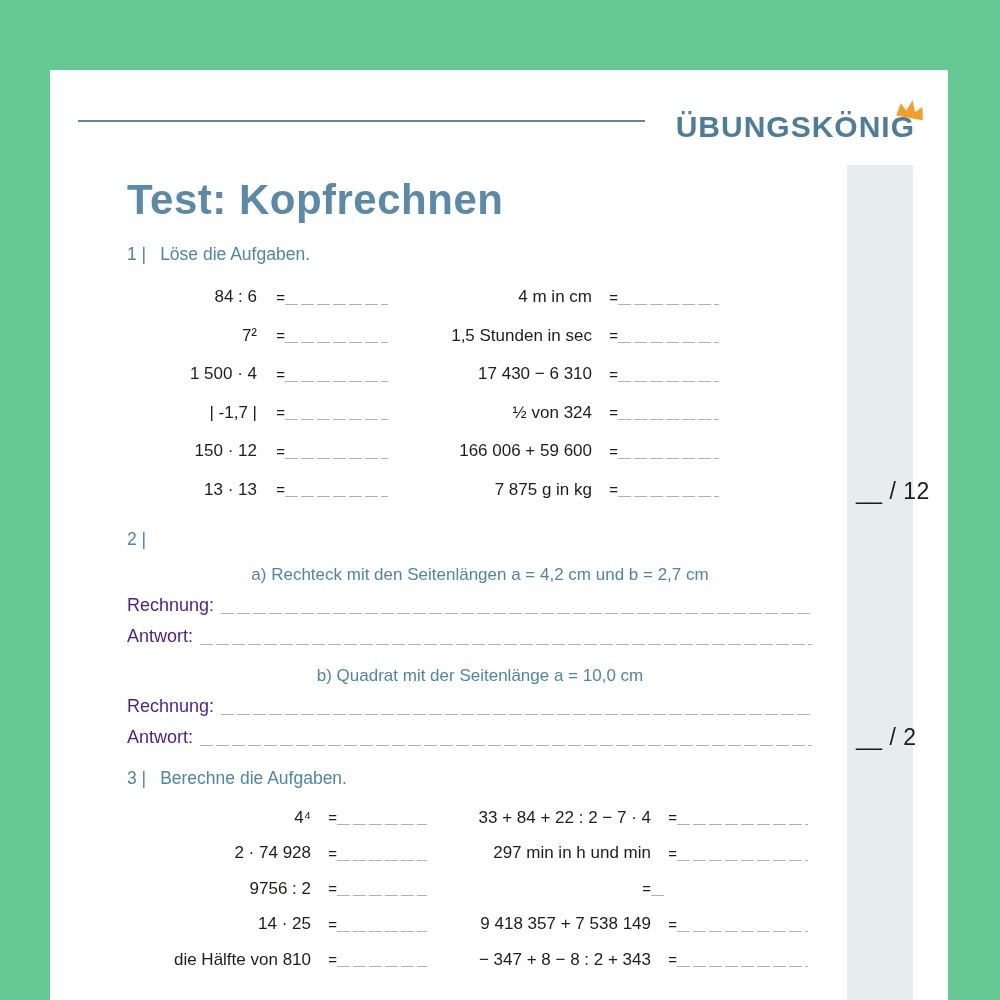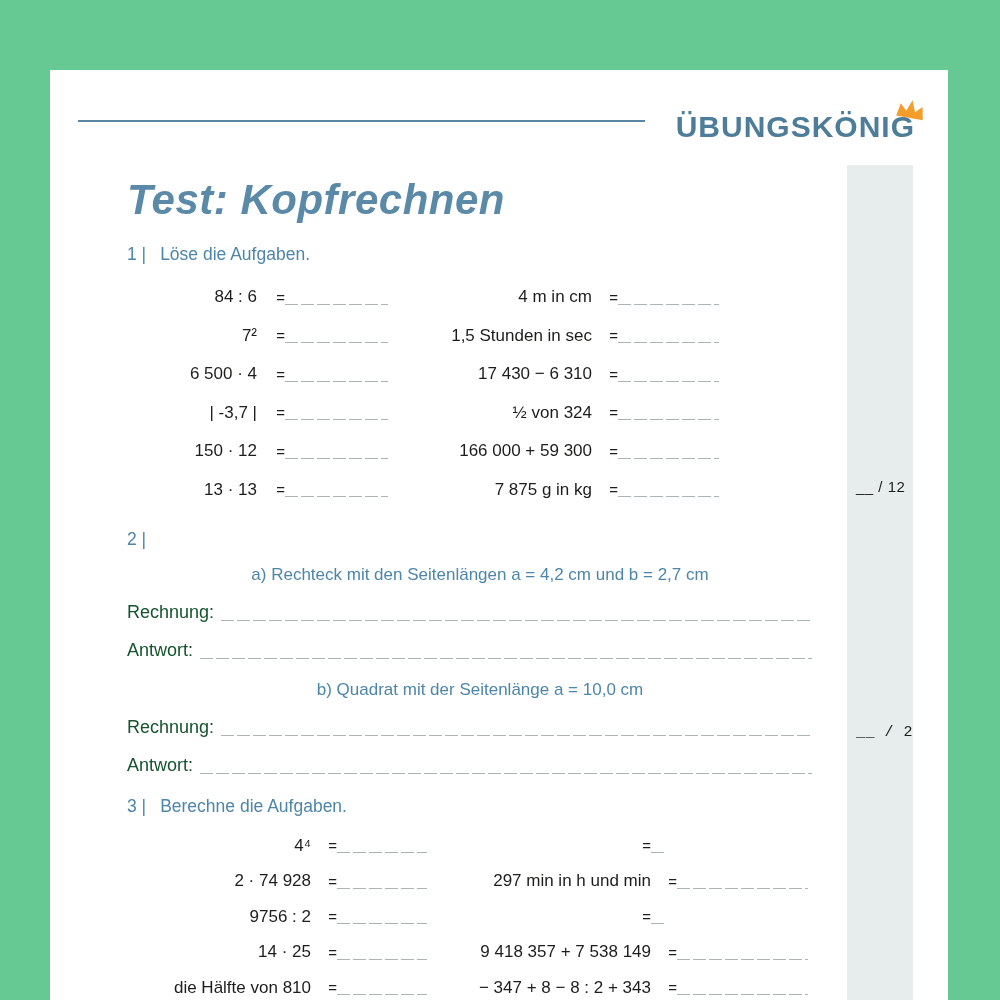--- a/index.html
+++ b/index.html
@@ -12,46 +12,46 @@
   }
   .page {
     position:absolute; left:50px; top:70px; width:898px; height:930px;
     background:#ffffff;
   }
   .score-strip {
     position:absolute; left:847px; top:165px; width:66px; height:835px;
     background:#e7eced;
   }
   .score-item {
-    position:absolute; left:856px; font-size:15px; color:#1d1d1b;
+    position:absolute; left:856px; font-size:23px; color:#1d1d1b;
     letter-spacing:0.5px; white-space:nowrap;
   }
   #score1 { top:478px; }
-  #score2 { top:724px;font-family:Liberation Mono, monospace; }
+  #score2 { top:724px; }
 
   .header-rule {
     position:absolute; left:78px; top:120px; width:567px; height:2px;
     background:#5b87a5;
   }
   .logo {
     position:absolute; top:110px; right:85px;
     font-size:30px; font-weight:700; letter-spacing:1px; color:#4e7d99;
     white-space:nowrap;
   }
   .crown {
     position:absolute; left:896px; top:99px; width:30px; height:20px;
     transform:rotate(10deg);
   }
 
   .content {
     position:absolute; left:127px; top:170px; width:706px; color:#1d1d1b;
   }
   .page-title {
     margin-top:6px; font-size:42px; line-height:48px; font-weight:700;
-    color:#5b8aa8; letter-spacing:0.5px;font-style:italic;
+    color:#5b8aa8; letter-spacing:0.5px;
   }
   .section-header {
     display:flex; gap:14px; align-items:baseline;
     font-size:17.5px; color:#4d86a8; margin-top:20px;
   }
   .sub-line { font-size:17px; color:#4d86a8; margin-top:15px;text-align:center; }
 
   .rows { margin-top:13px;text-align:right; }
   .row {
     display:grid; align-items:center; height:38.5px; font-size:17px;
@@ -60,21 +60,21 @@
   .rows-s3 { margin-top:11px; }
   .rows-s3 .row { grid-template-columns:184px 26px 100px 214px 26px 141px; height:35.5px; }
   .expr { white-space:nowrap; padding-left:7px; }
   .eq { font-size:15px; }
   .blank {
     height:1px; margin-top:14px; margin-right:10px;
     background-image:repeating-linear-gradient(to right,#aab3b8 0 13px,transparent 13px 16px);
   }
   .answer-row {
     display:flex; align-items:baseline; width:685px;
-    font-size:18px; margin-top:17px; color:#14532d;
+    font-size:18px; margin-top:10px; color:#4c1d95;
   }
   .answer-row .line {
     flex:1; height:1px; margin-left:7px; transform:translateY(3px);
     background-image:repeating-linear-gradient(to right,#aab3b8 0 13px,transparent 13px 16px);
   }
   .mt-big { margin-top:19px; }
 </style>
 </head>
 <body>
 
@@ -111,40 +111,40 @@
       </div>
       <div class="row">
         <span class="expr">7²</span>
         <span class="eq">=</span>
         <span class="blank"></span>
         <span class="expr">1,5 Stunden in sec</span>
         <span class="eq">=</span>
         <span class="blank"></span>
       </div>
       <div class="row">
-        <span class="expr">6 500 · 4</span>
+        <span class="expr">1 500 · 4</span>
         <span class="eq">=</span>
         <span class="blank"></span>
         <span class="expr">17 430 − 6 310</span>
         <span class="eq">=</span>
         <span class="blank"></span>
       </div>
       <div class="row">
-        <span class="expr">| -3,7 |</span>
+        <span class="expr">| -1,7 |</span>
         <span class="eq">=</span>
         <span class="blank"></span>
         <span class="expr">½ von 324</span>
         <span class="eq">=</span>
         <span class="blank"></span>
       </div>
       <div class="row">
         <span class="expr">150 · 12</span>
         <span class="eq">=</span>
         <span class="blank"></span>
-        <span class="expr">166 000 + 59 300</span>
+        <span class="expr">166 006 + 59 600</span>
         <span class="eq">=</span>
         <span class="blank"></span>
       </div>
       <div class="row">
         <span class="expr">13 · 13</span>
         <span class="eq">=</span>
         <span class="blank"></span>
         <span class="expr">7 875 g in kg</span>
         <span class="eq">=</span>
         <span class="blank"></span>
@@ -180,20 +180,21 @@
     <div class="section-header">
       <span>3 |</span>
       <span>Berechne die Aufgaben.</span>
     </div>
 
     <div class="rows rows-s3">
       <div class="row">
         <span class="expr">4⁴</span>
         <span class="eq">=</span>
         <span class="blank"></span>
+        <span class="expr">33 + 84 + 22 : 2 − 7 · 4</span>
         <span class="eq">=</span>
         <span class="blank"></span>
       </div>
       <div class="row">
         <span class="expr">2 · 74 928</span>
         <span class="eq">=</span>
         <span class="blank"></span>
         <span class="expr">297 min in h und min</span>
         <span class="eq">=</span>
         <span class="blank"></span>

